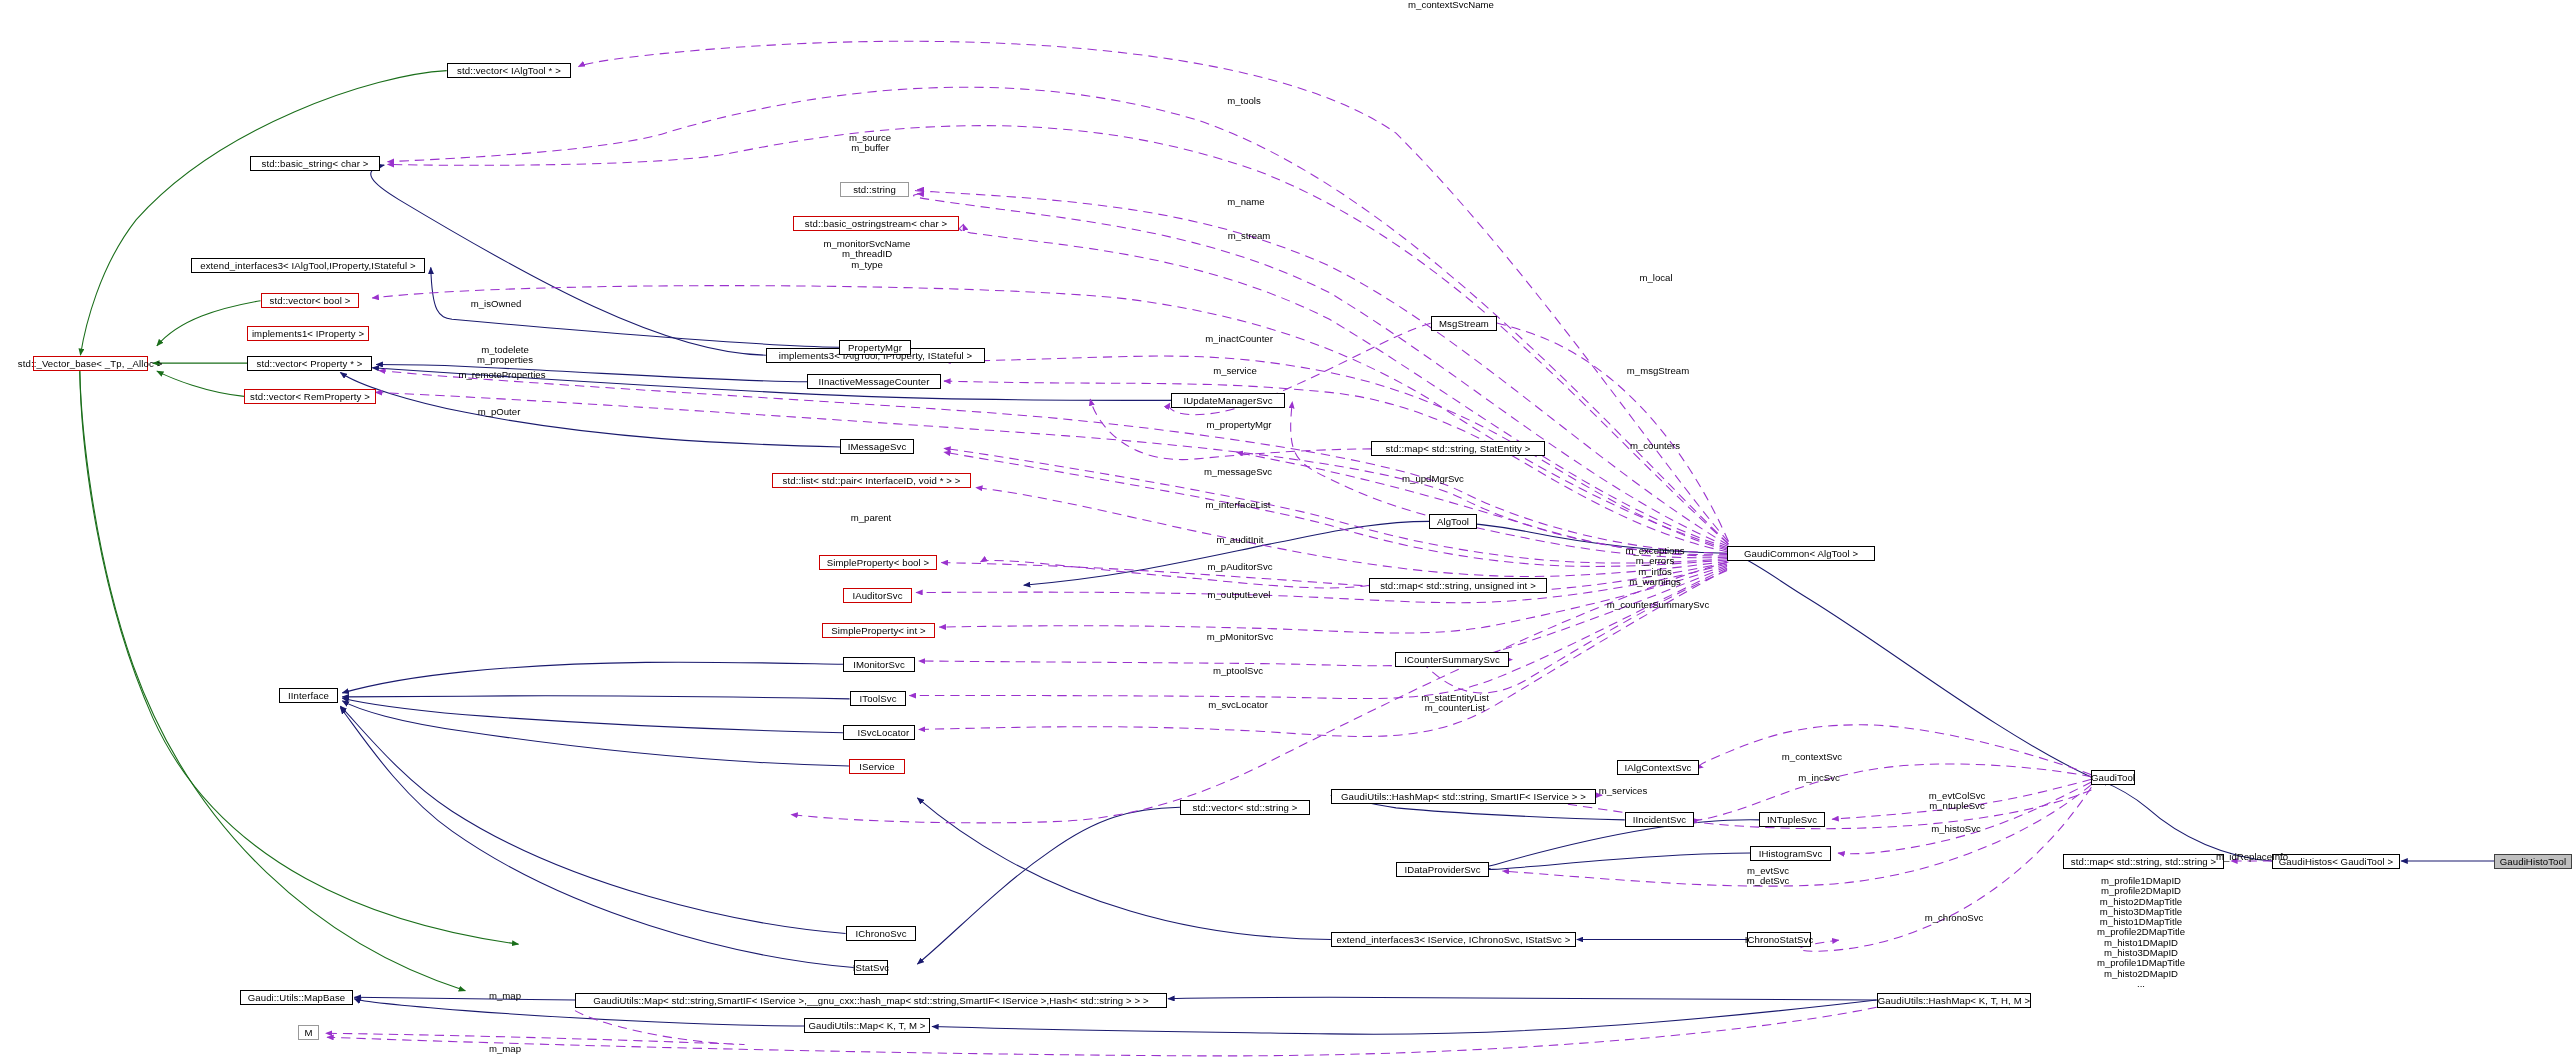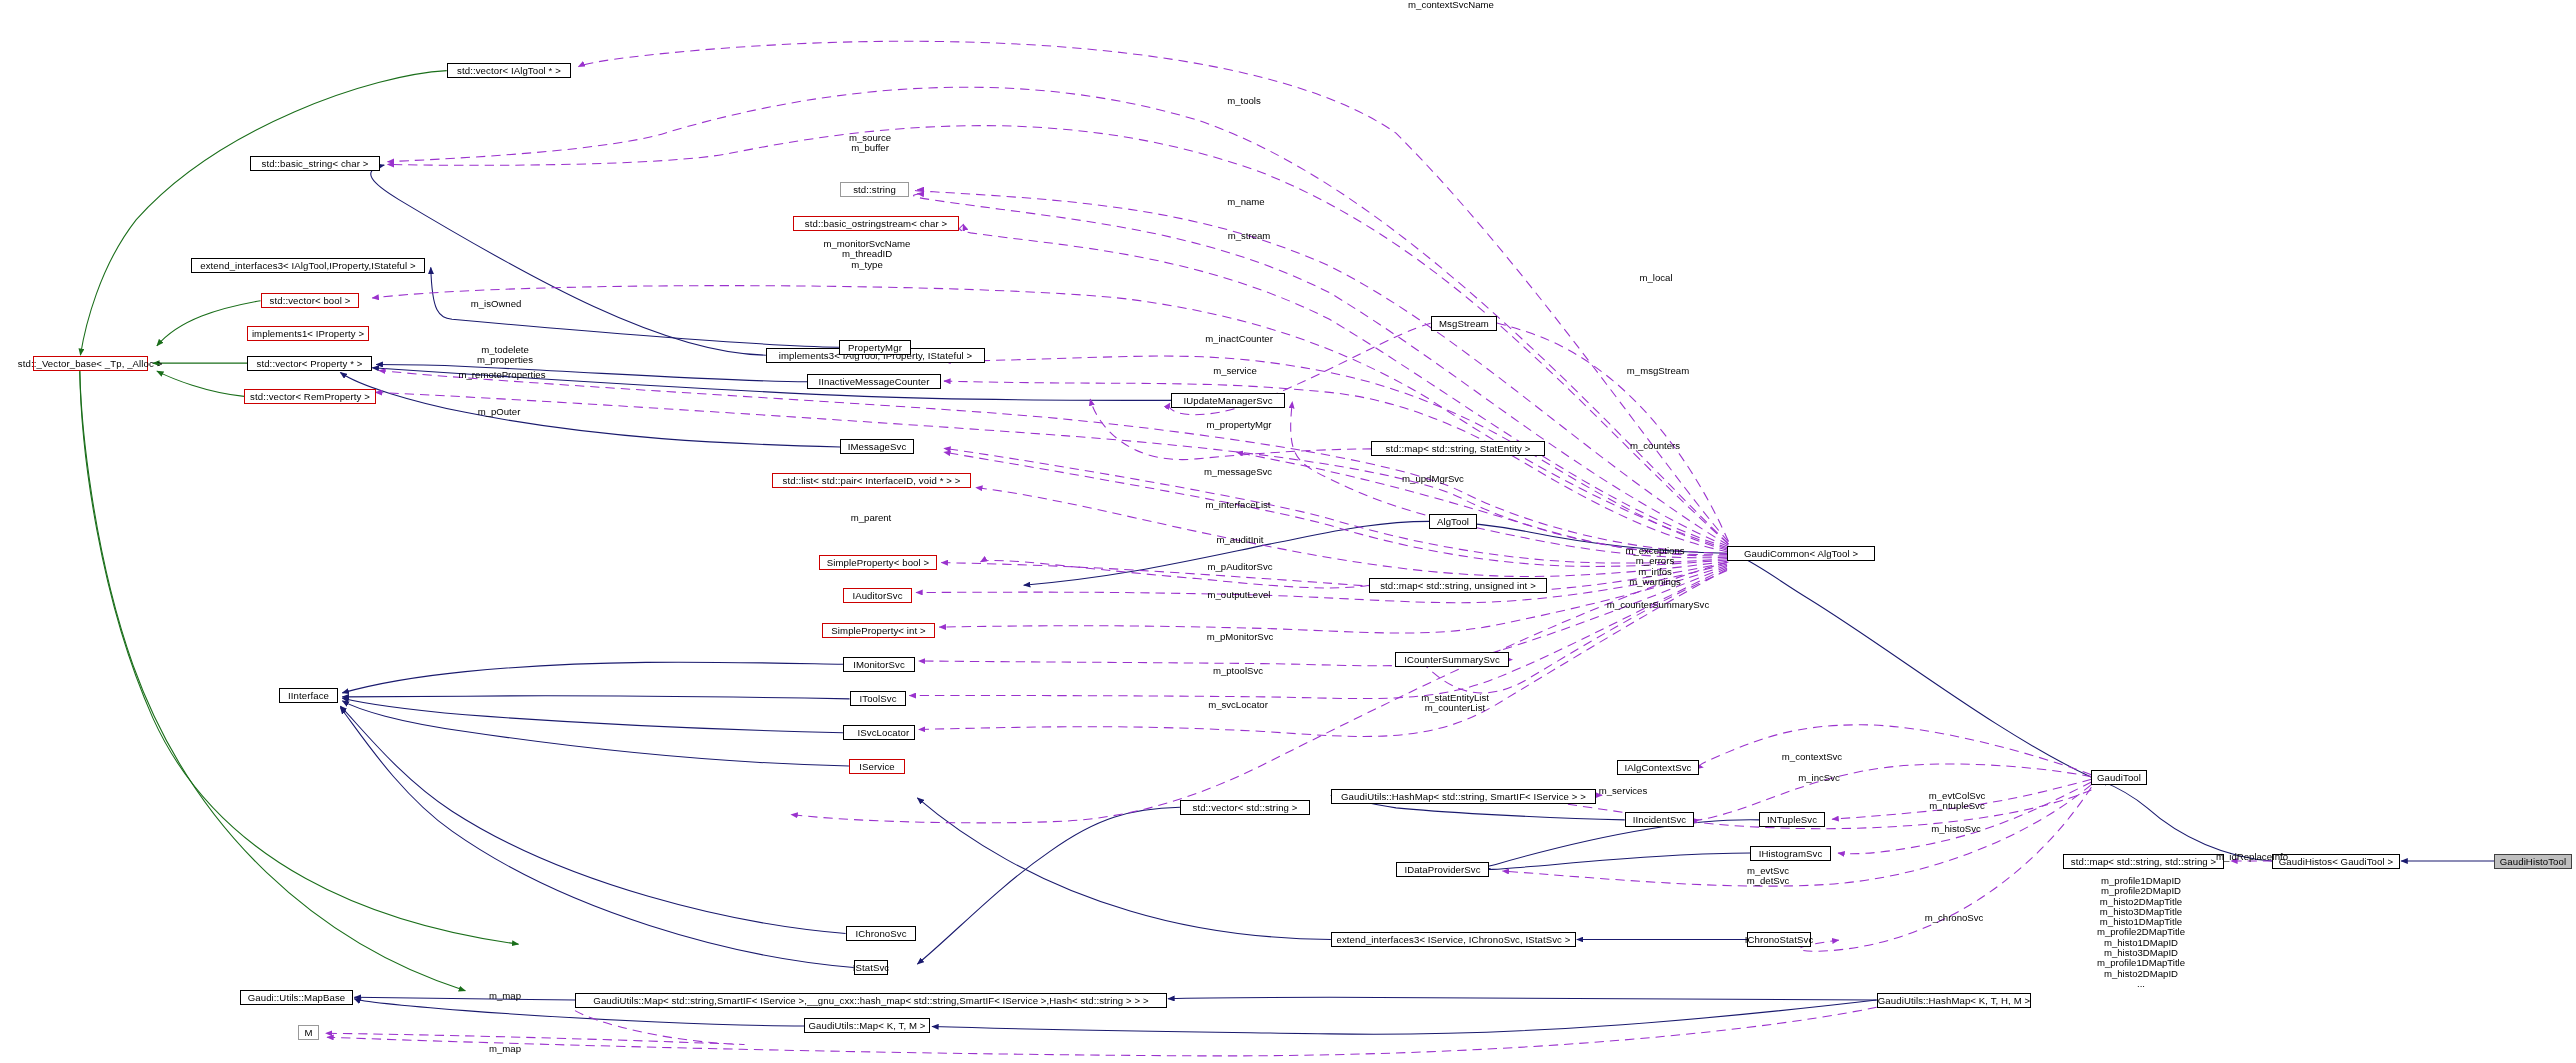--- a/index.html
+++ b/index.html
@@ -222,21 +222,21 @@
       </div>
       <div class="node" style="left: 843px; top: 725px; width: 72px; justify-content: flex-end;">
         <span>ISvcLocator</span>
       </div>
       <div class="node" style="left: 1617px; top: 760px; width: 82px;">
         <span>IAlgContextSvc</span>
       </div>
       <div class="node red" style="left: 849px; top: 759px; width: 56px;">
         <span>IService</span>
       </div>
-      <div class="node" style="left: 2091px; top: 770px; width: 56px;">
+      <div class="node" style="left: 2091px; top: 770px; width: 44px;">
         <span>GaudiTool</span>
       </div>
       <div class="node" style="left: 279px; top: 688px; width: 59px;">
         <span>IInterface</span>
       </div>
       <div class="node" style="left: 1180px; top: 800px; width: 130px;">
         <span>std::vector&lt; std::string &gt;</span>
       </div>
       <div class="node" style="left: 1331px; top: 789px; width: 265px;">
         <span>GaudiUtils::HashMap&lt; std::string, SmartIF&lt; IService &gt; &gt;</span>

